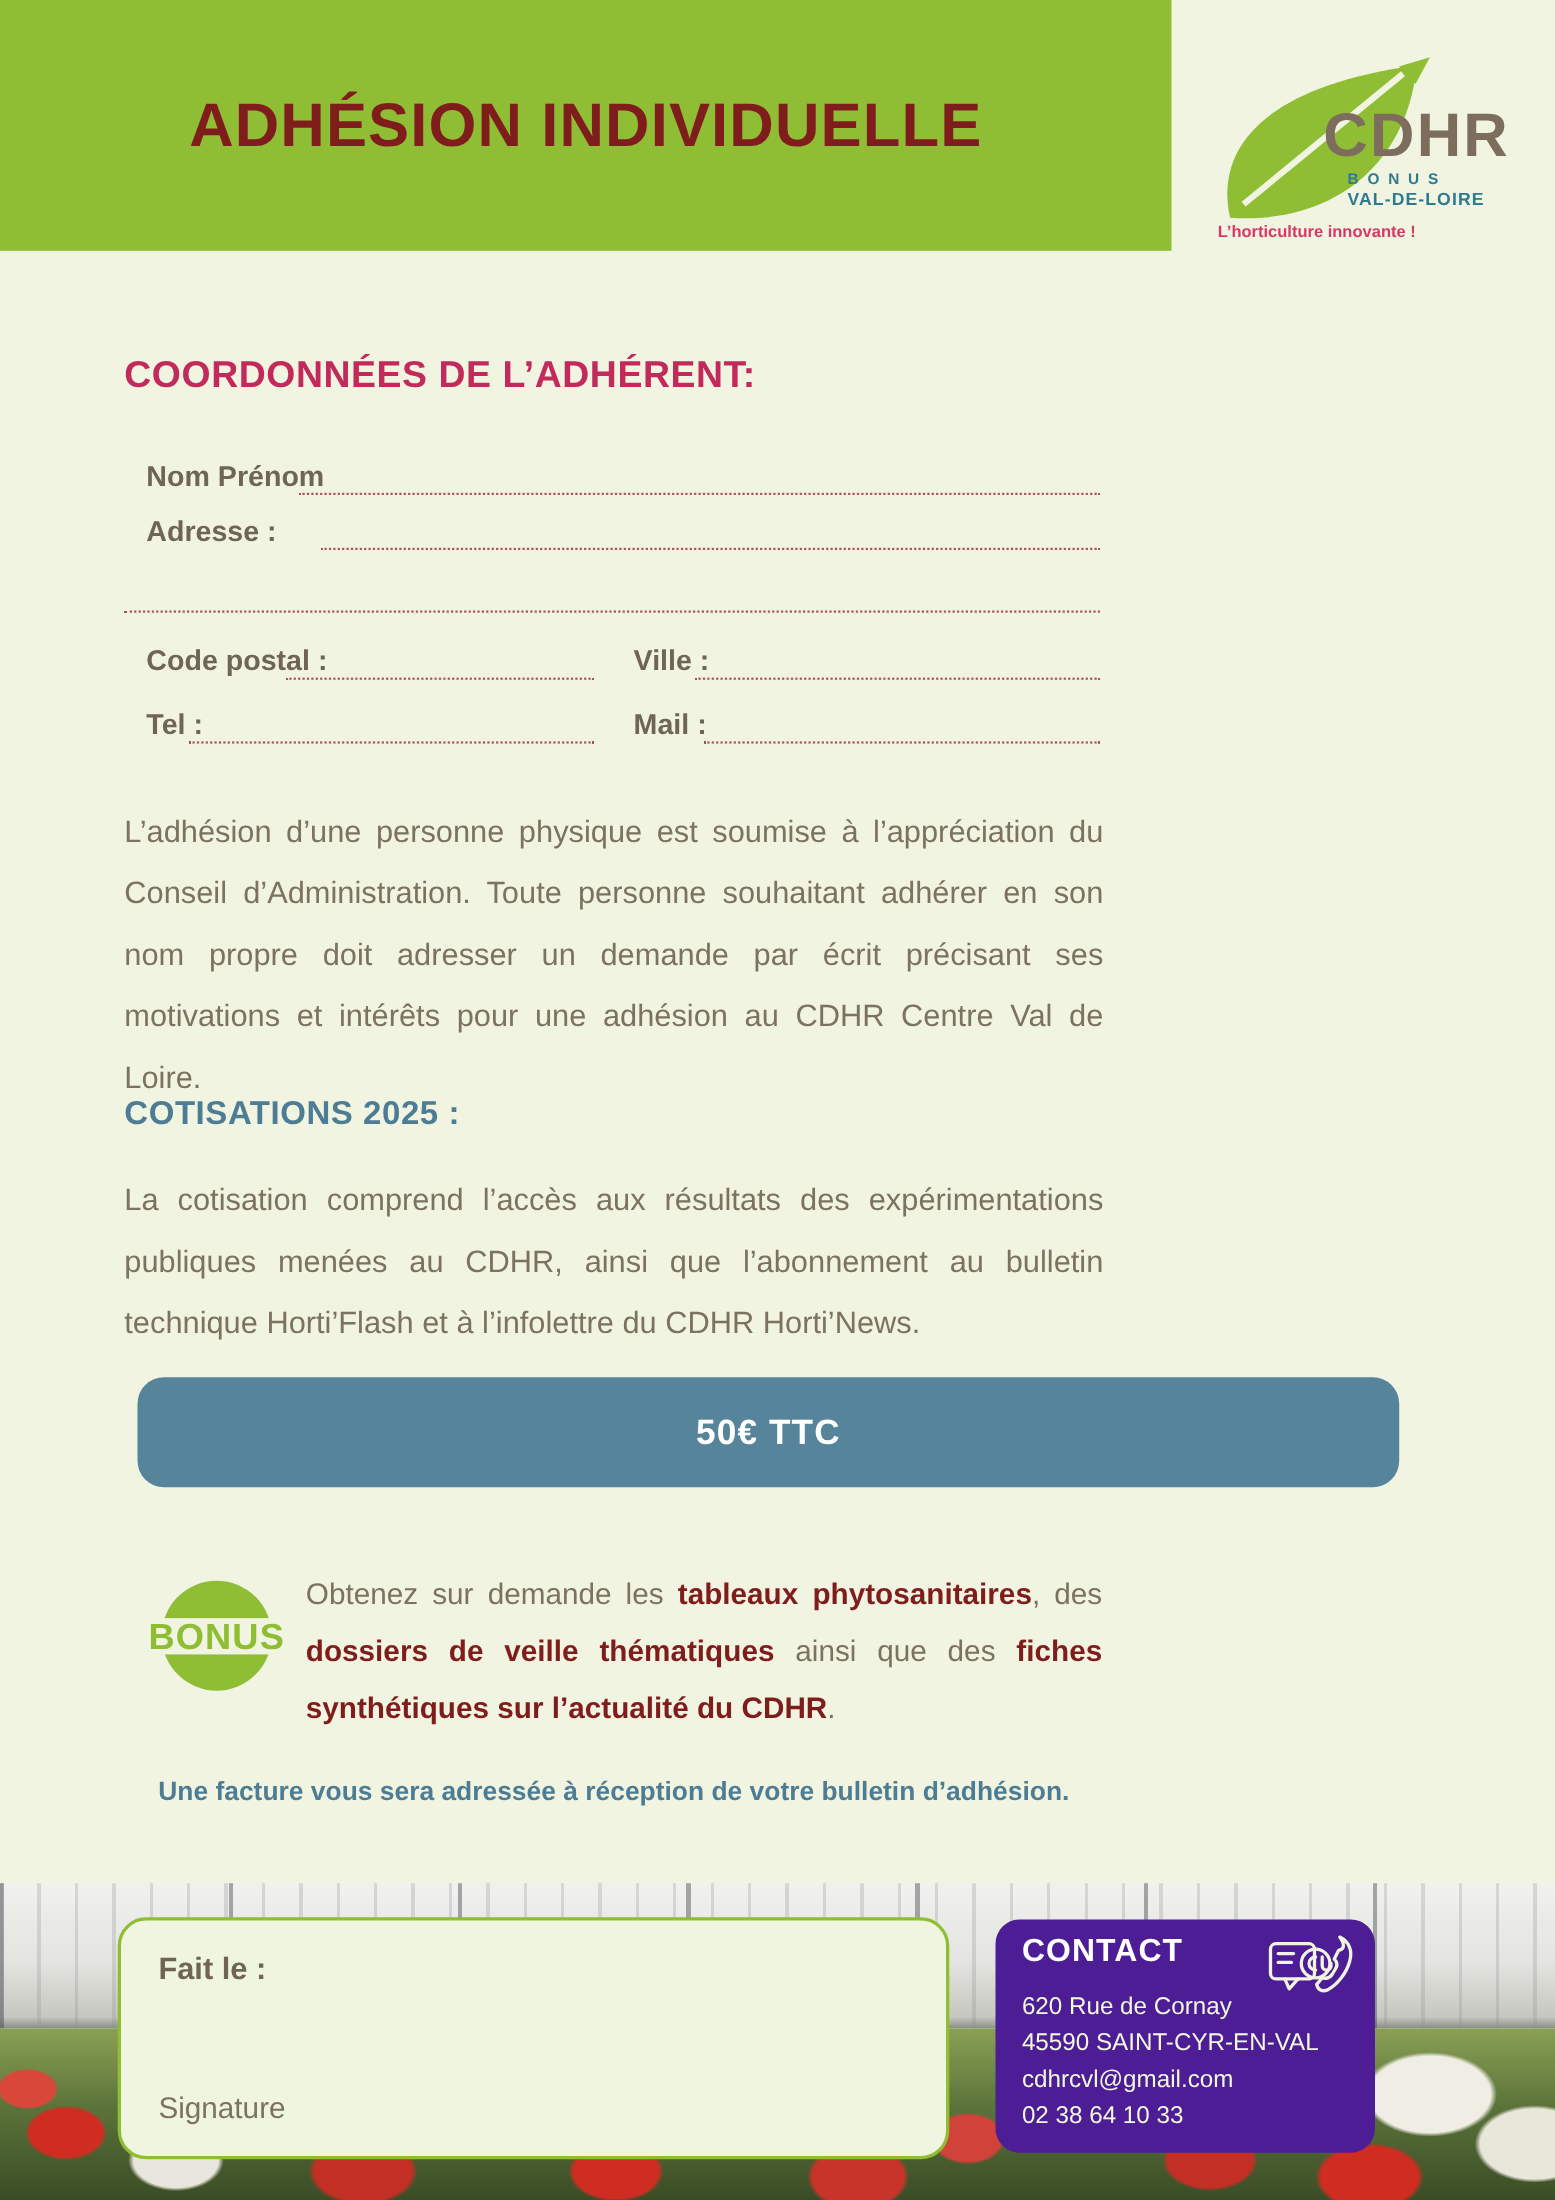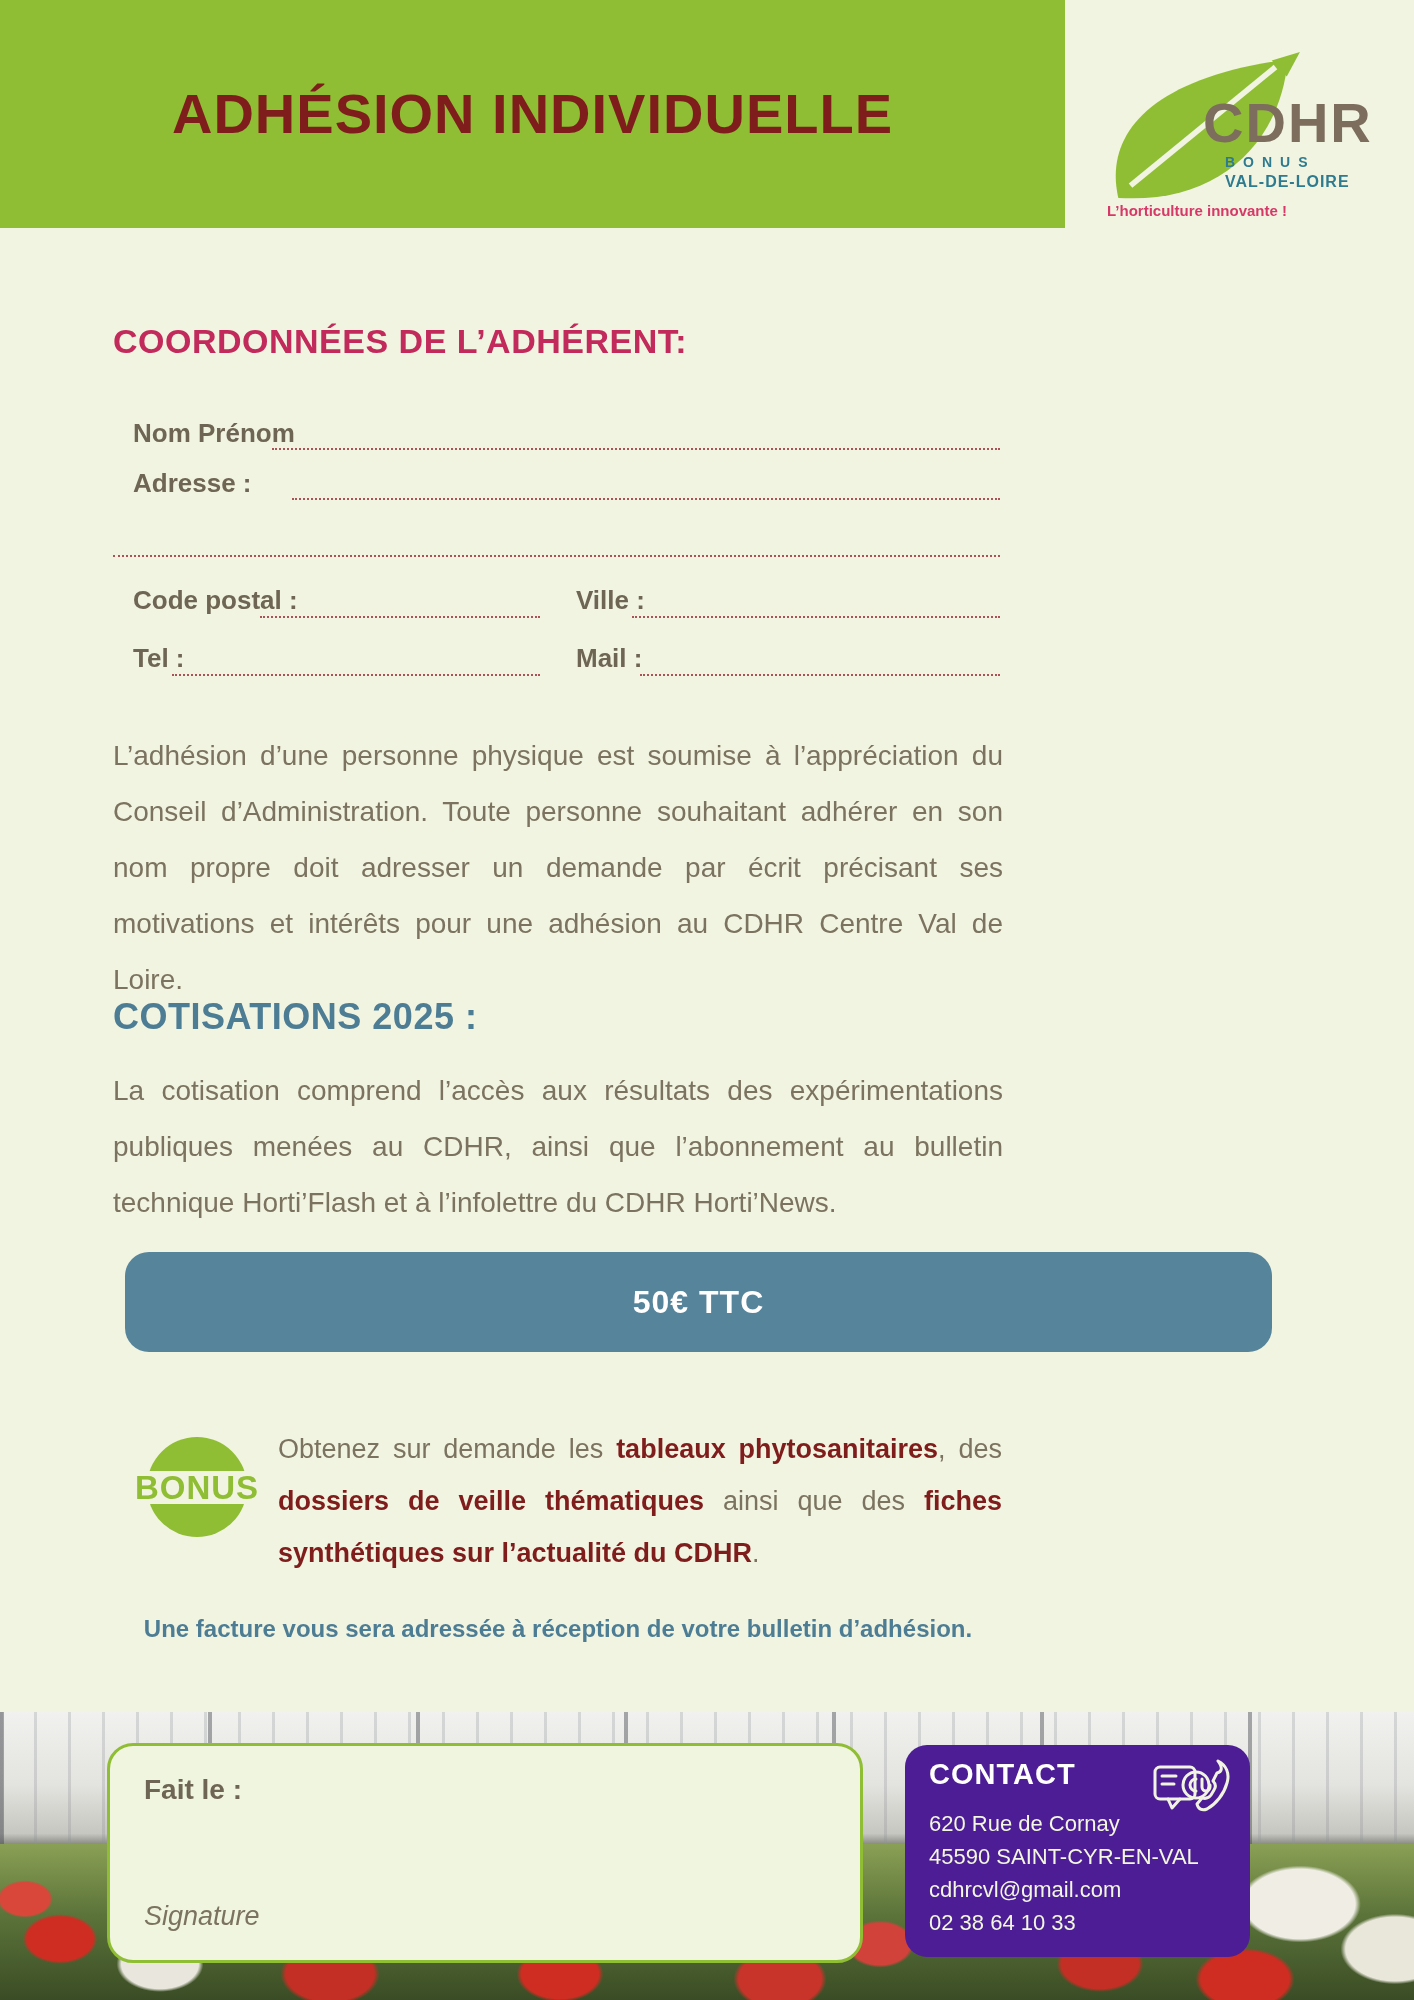--- a/index.html
+++ b/index.html
@@ -19,21 +19,21 @@
   }
   
   .logo{position:absolute;left:1085px;top:30px;width:320px;height:210px;}
   .logo svg.leaf{position:absolute;left:18px;top:22px;}
   .logo .cdhr{position:absolute;left:118px;top:60px;font-size:56px;font-weight:bold;color:#7D6D5D;letter-spacing:2px;}
   .logo .centre{position:absolute;left:140px;top:124px;font-size:14px;font-weight:bold;color:#2E7A8F;letter-spacing:8px;}
   .logo .valdeloire{position:absolute;left:140px;top:143px;font-size:16px;font-weight:bold;color:#2E7A8F;letter-spacing:1px;}
   .logo .tagline{position:absolute;left:22px;top:172px;font-size:15px;font-weight:bold;color:#D63968;white-space:nowrap;}
   
   .h-pink{position:absolute;left:113px;top:322px;font-size:34px;font-weight:bold;color:#C22A5B;letter-spacing:.5px;}
-  .h-teal{position:absolute;left:113px;top:996px;font-size:36px;font-weight:bold;color:#4D7D94;letter-spacing:.5px;}
+  .h-teal{position:absolute;left:113px;top:996px;font-size:30px;font-weight:bold;color:#4D7D94;letter-spacing:.5px;}
   
   .flabel{position:absolute;font-size:26px;font-weight:bold;color:#6E6554;margin-left:20px;}
   .dotline{position:absolute;height:4px;border-bottom:2px dotted #AC5157;}
   
   .para{
     position:absolute;left:113px;width:890px;font-size:28px;line-height:56px;
     color:#7B735F;text-align:justify;
   }
   
   .price-pill{
@@ -84,21 +84,21 @@
       radial-gradient(80px 50px at 1245px 135px,#cf2d22 0 55%, rgba(0,0,0,0) 62%),
       radial-gradient(70px 45px at 1100px 120px,#c32f24 0 55%, rgba(0,0,0,0) 62%),
       linear-gradient(180deg,#8aa055 0%,#5c743a 45%,#3a4c25 100%);
   }
   
   .faitle-box{
     position:absolute;left:107px;top:1743px;width:756px;height:220px;
     background:#F0F5DF;border:3px solid #8FBE34;border-radius:26px;box-sizing:border-box;
   }
   .faitle-label{position:absolute;left:34px;top:28px;font-size:28px;font-weight:bold;color:#6E6554;}
-  .signature-label{position:absolute;left:34px;bottom:28px;font-size:27px;font-style:italic;color:#7B735F;}
+  .signature-label{position:absolute;left:34px;bottom:28px;font-size:27px;color:#7B735F;}
   
   .contact-panel{
     position:absolute;left:905px;top:1745px;width:345px;height:212px;
     background:#4c1d95;border-radius:22px;box-sizing:border-box;padding:13px 20px 0 24px;
   }
   .contact-heading{font-size:29px;font-weight:bold;color:#fff;letter-spacing:1px;}
   .contact-lines{margin-top:16px;font-size:22px;line-height:33px;color:#F2F7DF;}
   .contact-icon{position:absolute;right:14px;top:12px;}
 </style>
 </head>

